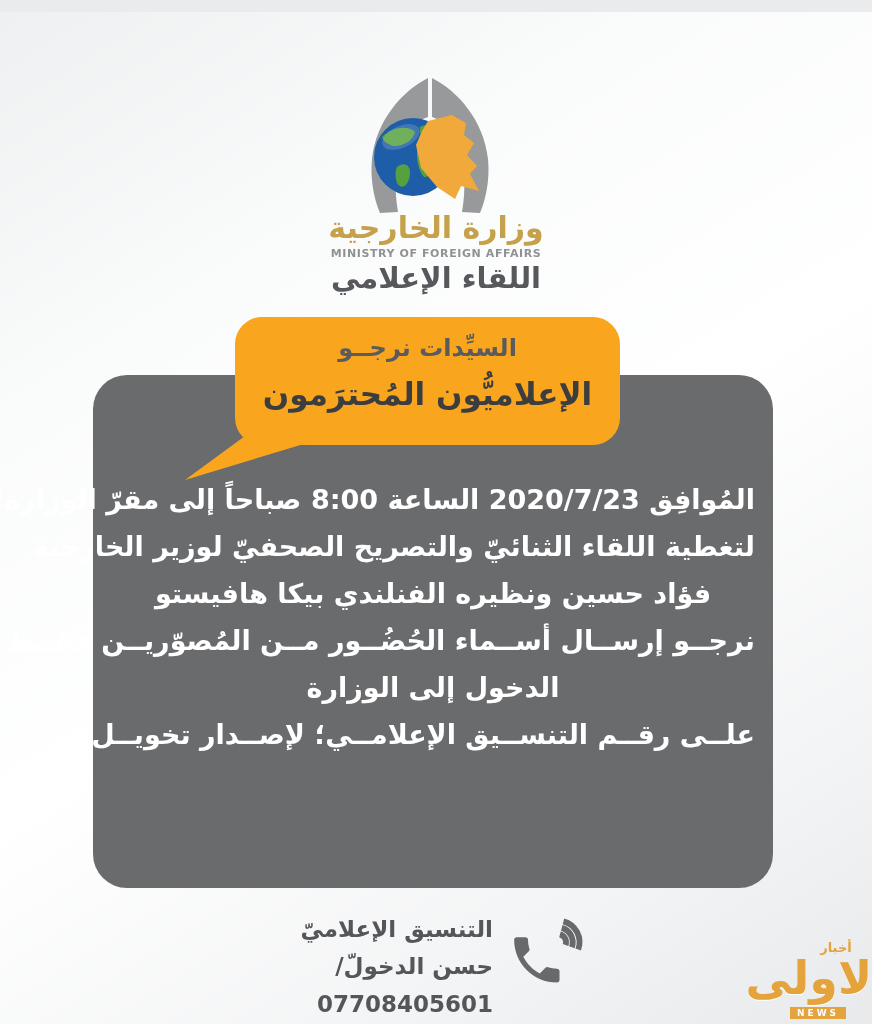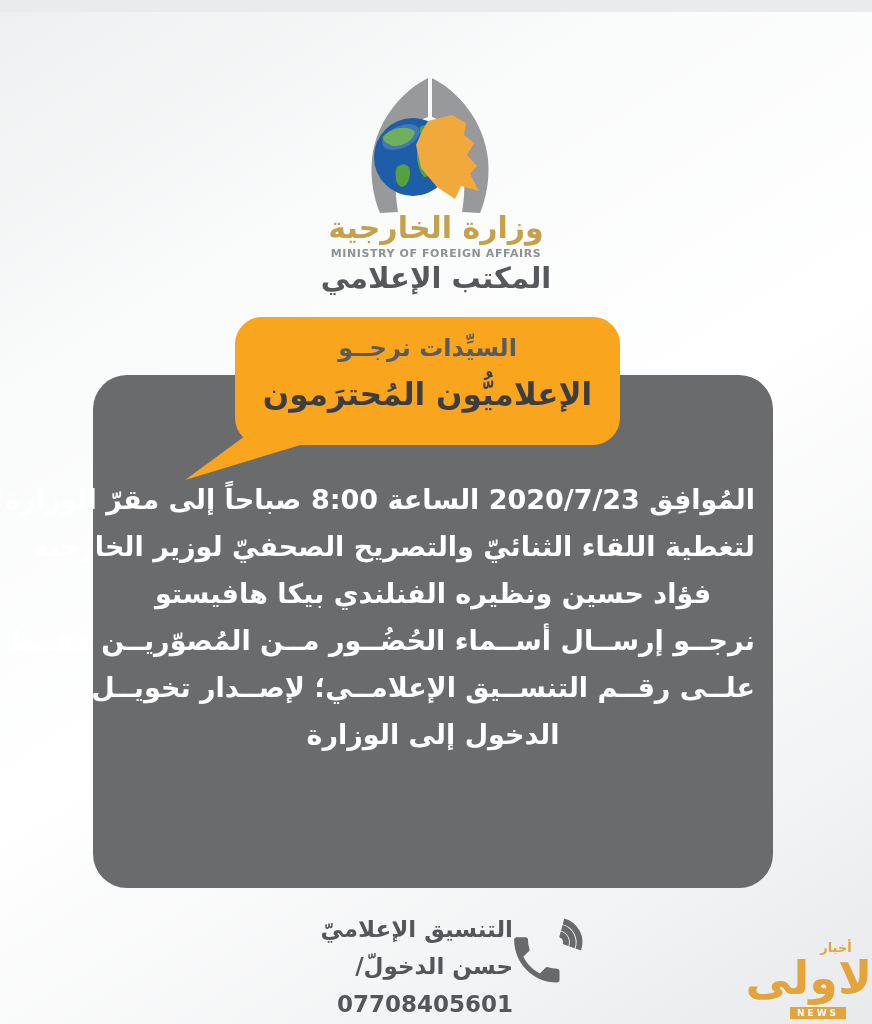--- a/index.html
+++ b/index.html
@@ -38,21 +38,21 @@
     position:absolute; left:93px; top:363px; width:680px; height:513px;
     background:#6A6B6D; border-radius:34px; z-index:1;
     padding:101px 18px 0; direction:rtl; text-align:center;
   }
   .panel .line{
     color:#ffffff; font-size:27px; font-weight:bold; line-height:47px;
     white-space:nowrap;
   }
   
   .contact{
-    position:absolute; right:359px; top:899px; width:330px;
+    position:absolute; right:379px; top:899px; width:330px;
     direction:rtl; text-align:right; color:#55565A; font-weight:bold;
   }
   .contact-title{ font-size:23px; line-height:36px; }
   .contact-name{ font-size:23px; line-height:38px; }
   .phone-svg{ position:absolute; left:503px; top:896px; width:90px; height:90px; }
   
   .watermark{
     position:absolute; left:756px; top:929px; width:132px;
     text-align:center; color:#E5A33C; direction:rtl;
   }
@@ -86,37 +86,37 @@
         <path d="M52,52 C61,47 70,52 71,59 C65,64 56,63 52,58 Z"></path>
         <path d="M51,67 C62,62 73,69 72,80 C71,92 62,103 56,102 C49,94 47,78 51,67 Z"></path>
       </g>
       <ellipse cx="33" cy="62" rx="20" ry="11" fill="#ffffff" opacity="0.16" transform="rotate(-24 33 62)"></ellipse>
     </g>
     <path fill="#F2A93B" d="M60,46 L84,40 L98,48 L96,60 L106,68 L99,80 L109,91 L102,99 L111,116 L93,111 L87,124 L69,112 L53,93 L48,70 L54,56 Z"></path>
   </svg>
 
   <div class="ministry-ar">وزارة الخارجية</div>
   <div class="ministry-en">MINISTRY OF FOREIGN AFFAIRS</div>
-  <div class="office-ar">المكتب الإعلامي</div>
+  <div class="office-ar">اللقاء الإعلامي</div>
 
   <div class="bubble">
     <div class="bubble-line1">السيِّدات نرجــو</div>
     <div class="bubble-line2">الإعلاميُّون المُحترَمون</div>
   </div>
   <svg class="bubble-tail" viewBox="0 0 145 52">
     <polygon points="70,4 132,11 10,48" fill="#F9A51D"></polygon>
   </svg>
 
   <section class="panel">
     <div class="line">المُوافِق 2020/7/23 الساعة 8:00 صباحاً إلى مقرّ الوزارة؛</div>
     <div class="line">لتغطية اللقاء الثنائيّ والتصريح الصحفيّ لوزير الخارجية</div>
     <div class="line">فؤاد حسين ونظيره الفنلندي بيكا هافيستو</div>
     <div class="line">نرجــو إرســال أســماء الحُضُــور مــن المُصوّريــن فقــط</div>
+    <div class="line">الدخول إلى الوزارة</div>
     <div class="line">علــى رقــم التنســيق الإعلامــي؛ لإصــدار تخويــل</div>
-    <div class="line">الدخول إلى الوزارة</div>
   </section>
 
   <svg class="phone-svg" viewBox="0 0 100 100">
     <g transform="translate(4,24) scale(2.8)">
       <path fill="#68696B" d="M6.62 10.79c1.44 2.83 3.76 5.14 6.59 6.59l2.2-2.2c.27-.27.67-.36 1.02-.24 1.12.37 2.33.57 3.57.57.55 0 1 .45 1 1V20c0 .55-.45 1-1 1-9.39 0-17-7.61-17-17 0-.55.45-1 1-1h3.5c.55 0 1 .45 1 1 0 1.25.2 2.45.57 3.57.11.35.03.74-.25 1.02l-2.2 2.2z"></path>
     </g>
     <g fill="none" stroke="#68696B" stroke-width="6.5">
       <path d="M63.3,29.3 A9,9 0 0 1 69.5,41.1"></path>
       <path d="M65.3,22.1 A16.5,16.5 0 0 1 76.5,43.6"></path>
       <path d="M67.2,14.8 A24,24 0 0 1 83.6,46.2"></path>

